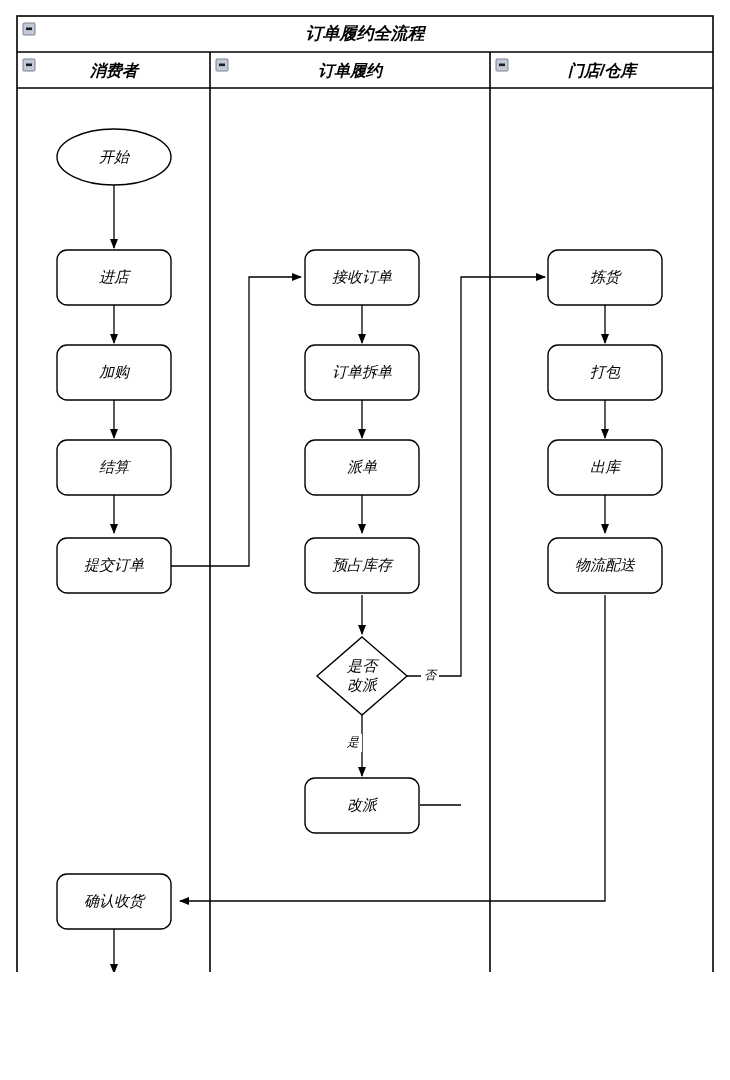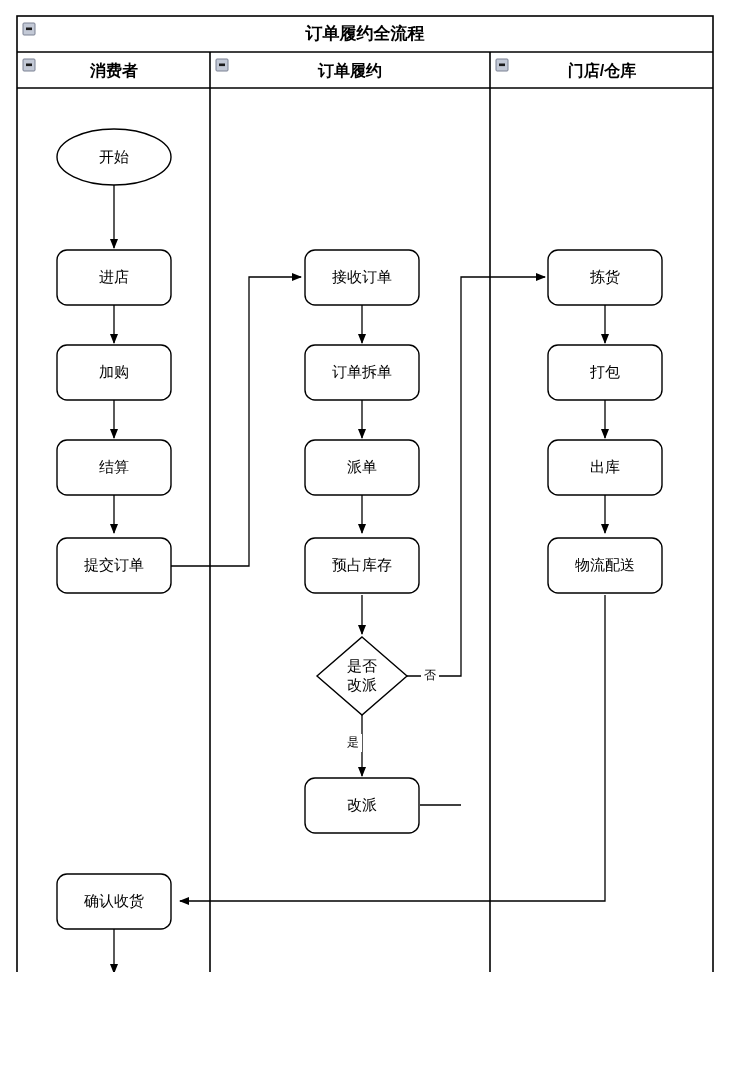--- a/index.html
+++ b/index.html
@@ -7,20 +7,21 @@
     padding: 0;
     background: #ffffff;
     font-family: "Liberation Sans", "DejaVu Sans", sans-serif;
   }
   #canvas {
     position: relative;
     width: 730px;
     height: 972px;
     background: #ffffff;
     overflow: hidden;
+    font-style: italic;
   }
   #diagram-svg {
     position: absolute;
     left: 0;
     top: 0;
     width: 730px;
     height: 1080px;
   }
   .node-label {
     font-family: "Liberation Sans", "DejaVu Sans", sans-serif;

